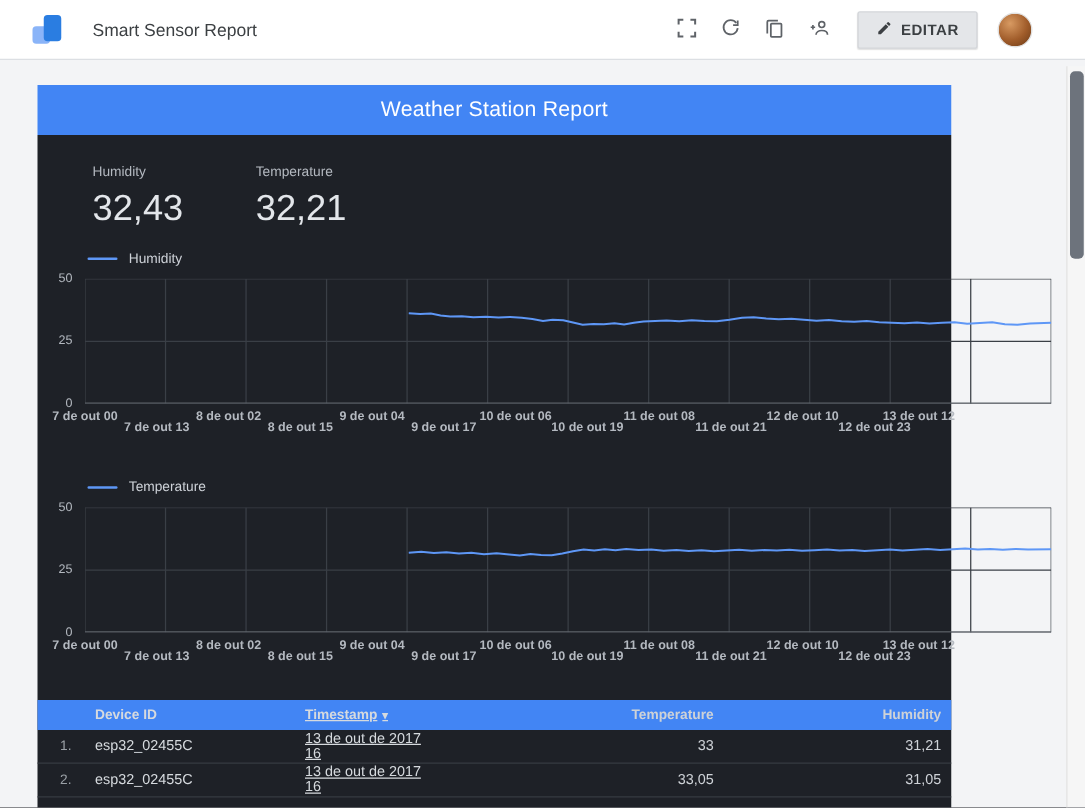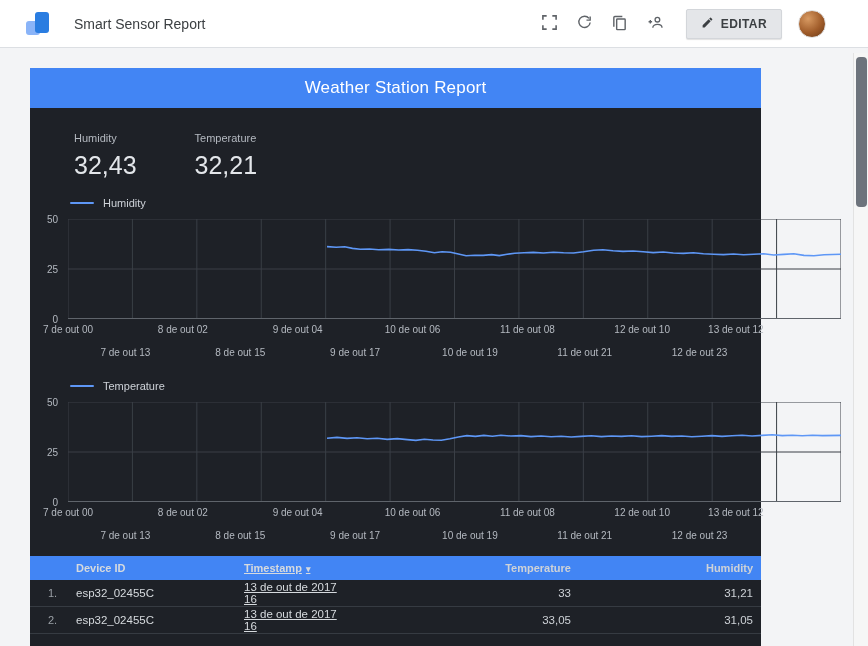--- a/index.html
+++ b/index.html
@@ -40,36 +40,36 @@
   .banner {
     height:40px; background:#4285f4; color:#ffffff;
     display:flex; align-items:center; justify-content:center;
     font-size:17px; letter-spacing:.2px;
   }
   .panel { background:#1e2127; padding-bottom:15px; min-height:534px; }
 
   
   .scorecards { display:flex; gap:58px; padding:24px 0 0 44px; }
   .card-label { font-size:11px; color:#b4b9c0; margin-bottom:7px; }
-  .card-value { font-size:25px; color:#e3e6ea; }
+  .card-value { font-size:29px; color:#e3e6ea; }
 
   
   .chart { padding-right:4px; }
   .chart-1 { margin-top:16px; }
   .chart-2 { margin-top:28px; }
   .legend { display:flex; align-items:center; gap:9px; margin-left:40px; font-size:11px; color:#ced2d8; height:14px; }
   .swatch { width:24px; height:2px; background:#5e97f6; border-radius:1px; }
   .chart-row { display:flex; margin-top:9px; }
   .ygutter { width:38px; position:relative; font-size:10px; color:#b4b9c0; }
   .ygutter span { position:absolute; right:10px; transform:translateY(-50%); }
   .plot { flex:1; height:100px; position:relative; }
   .xaxis { position:relative; margin-left:38px; height:32px; font-size:10px; color:#b4b9c0; }
-  .xrow span { position:absolute; transform:translateX(-50%); white-space:nowrap; }
+  .xrow span { position:absolute; transform:translateX(-50%); white-space:nowrap;font-weight:bold; }
   .xrow1 span { top:5px; }
-  .xrow2 span { top:28px; }
+  .xrow2 span { top:14px; }
 
   
   .table { margin-top:22px; }
   .trow { display:grid; grid-template-columns:44px 170px 1fr 240px 170px; align-items:center; }
   .thead { background:#4285f4; height:24px; color:#1d4183; font-weight:700; font-size:11px; }
   .tbody-row { height:27px; font-size:11.5px; border-bottom:1px solid #363b42; }
   .cell-idx { padding-left:18px; color:#9aa0a6; font-size:11px; }
   .cell-dev { padding-left:2px; color:#d6dade; }
   .cell-ts  { color:#d6dade;text-decoration:underline; }
   .cell-temp { text-align:right; padding-right:20px; color:#ced2d7; }

